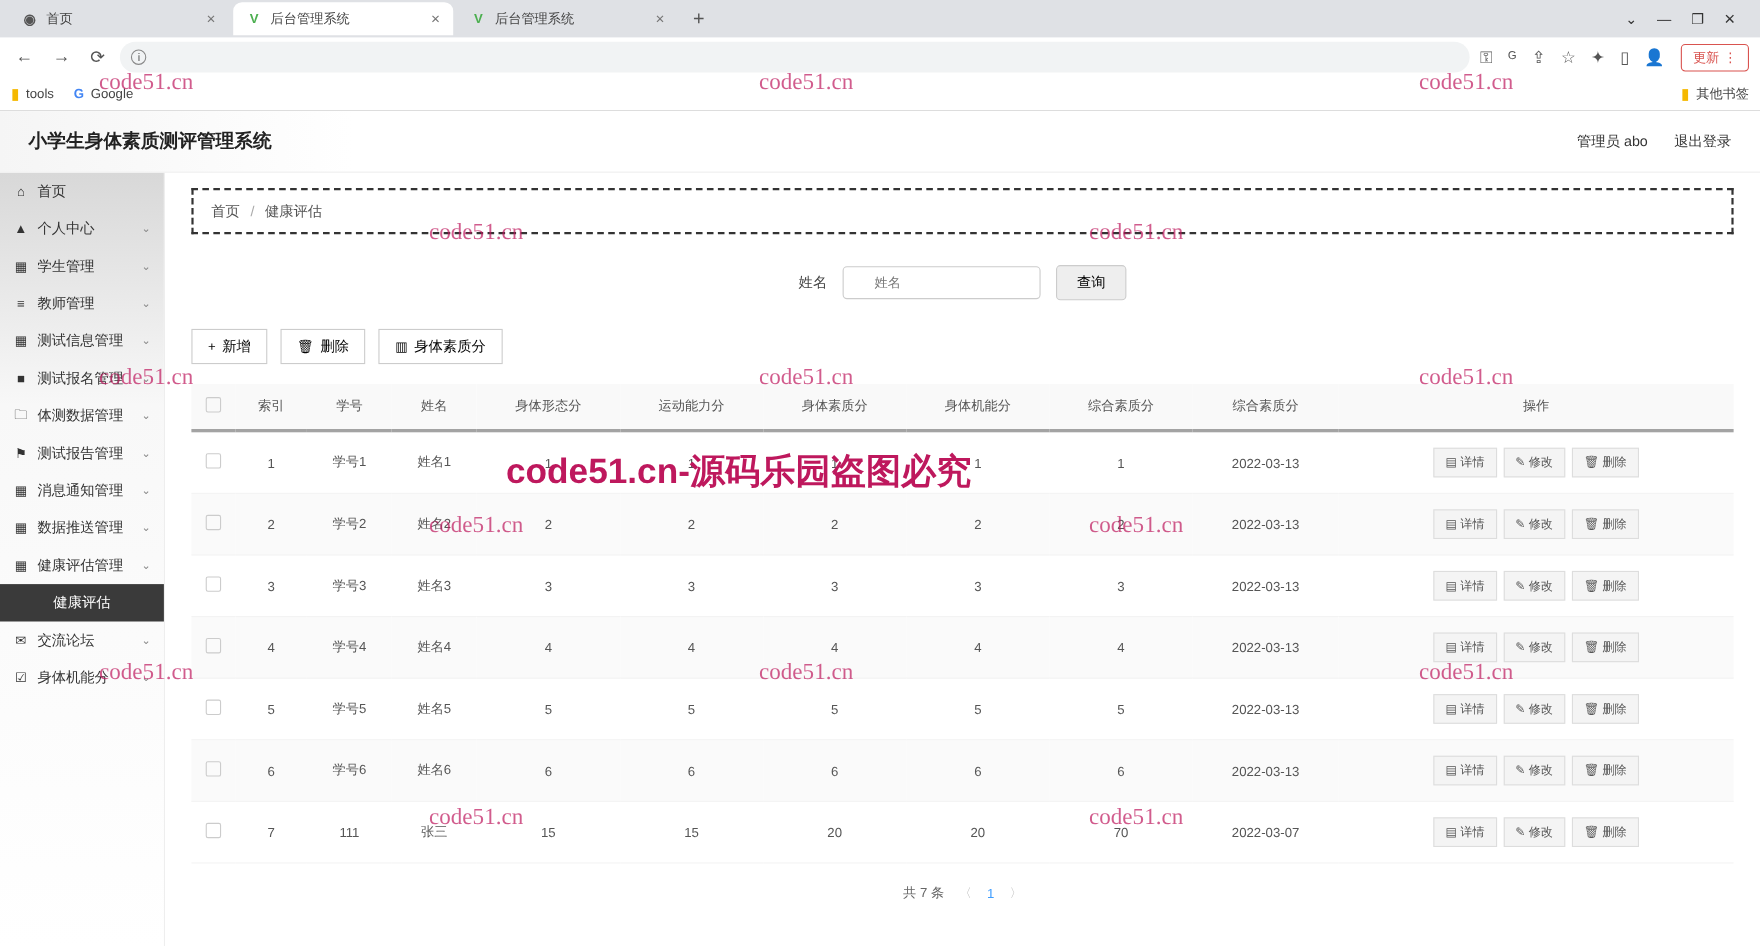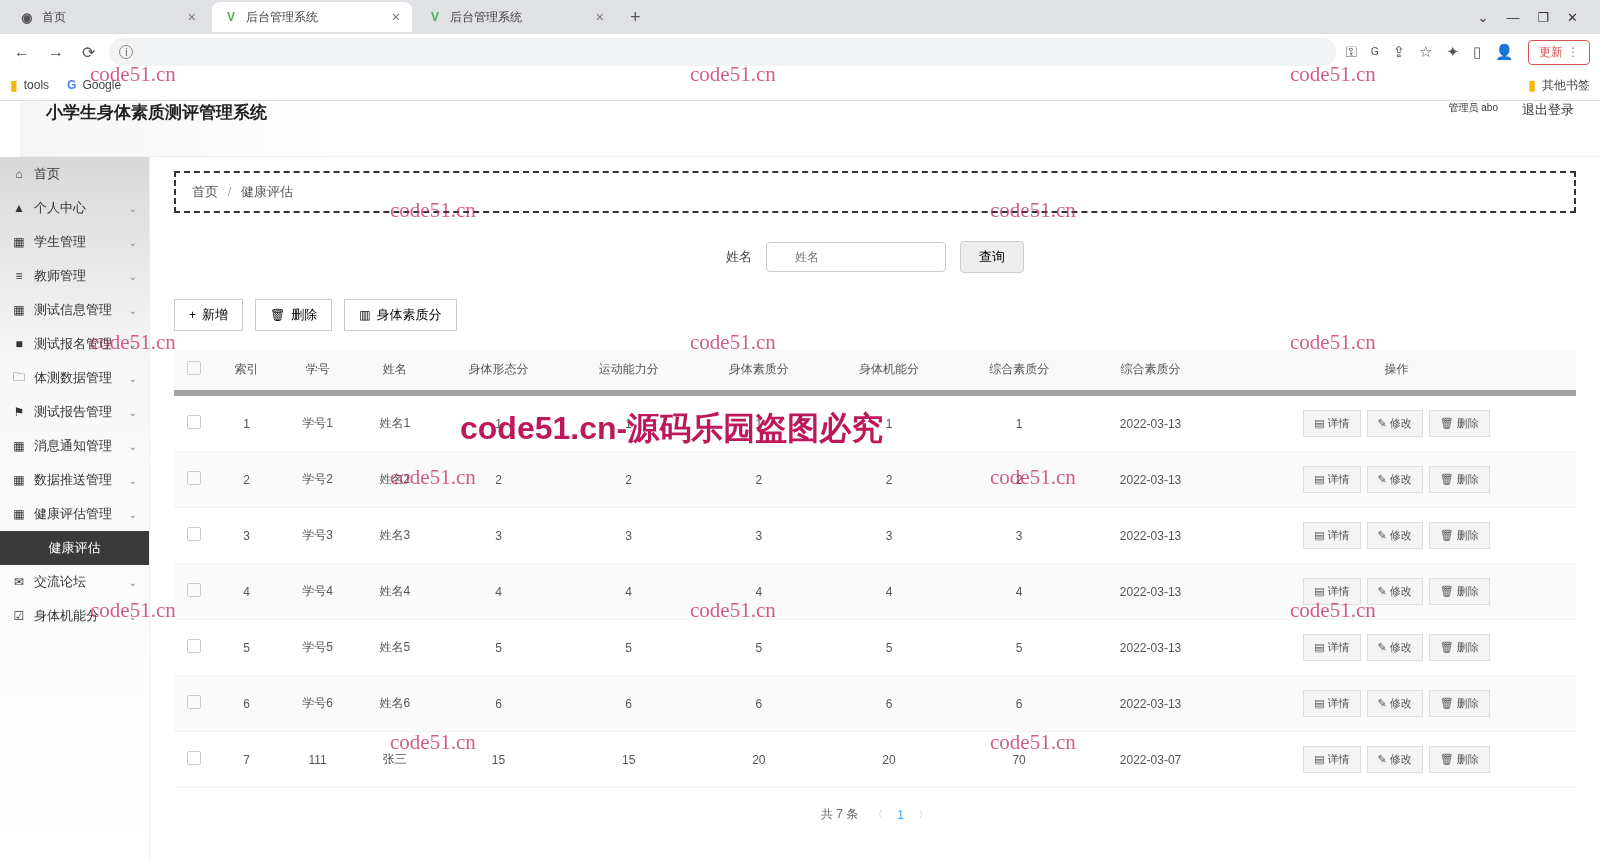--- a/index.html
+++ b/index.html
@@ -24,24 +24,24 @@
 .addr-actions { display: flex; gap: 14px; color: #555; align-items: center; font-size: 15px; }
 .update-btn { border: 1px solid #d9534f; color: #d9534f; padding: 3px 10px; border-radius: 4px; font-size: 12px; display: flex; align-items: center; gap: 4px; text-align: center; }
 
 .bookmarks-bar { display: flex; align-items: center; height: 30px; padding: 0 10px; gap: 18px; font-size: 12px; color: #444; }
 .bookmarks-bar .bm { display: flex; align-items: center; gap: 6px; }
 .bm-folder { color: #f5b800; font-size: 14px; }
 .bookmarks-bar .right { margin-left: auto; }
 
 
 .app { display: flex; flex-direction: column; height: calc(860px - 100px); background: #fff; }
-.app-header { height: 56px; display: flex; padding: 0 26px; background: linear-gradient(to right, #f5f5f5 0%, #fff 20%, #fff 100%); border-bottom: 1px solid #eee; margin-left: 20px; }
+.app-header { height: 56px; display: flex; align-items: center; padding: 0 26px; background: linear-gradient(to right, #f5f5f5 0%, #fff 20%, #fff 100%); border-bottom: 1px solid #eee; }
 .app-title { font-size: 17px; font-weight: bold; color: #222; }
 .app-header .spacer { flex: 1; }
-.app-header .user-info { font-size: 10px; color: #333; margin-right: 24px; }
+.app-header .user-info { font-size: 13px; color: #333; margin-right: 24px; }
 .app-header .logout { font-size: 13px; color: #333; }
 
 .app-body { display: flex; flex: 1; overflow: hidden; }
 
 
 .sidebar { width: 150px; background: linear-gradient(to bottom, #d8d8d8 0%, #f8f8f8 30%, #fff 100%); border-right: 1px solid #eee; font-size: 13px; }
 .side-item { display: flex; align-items: center; height: 34px; padding: 0 12px; color: #333; cursor: pointer; justify-content: space-between; }
 .side-item .left { display: flex; align-items: center; gap: 8px; }
 .side-item .icon { width: 14px; display: inline-block; font-size: 12px; text-align: center; }
 .side-item.active { background: #3a3a3a; color: #fff; justify-content: center; }
@@ -58,21 +58,21 @@
 .search-wrap { position: relative; }
 .search-wrap .sicon { position: absolute; left: 8px; top: 50%; transform: translateY(-50%); color: #bbb; font-size: 13px; }
 .search-btn { height: 32px; padding: 0 18px; background: #eee; border: 1px solid #ccc; border-radius: 4px; font-size: 13px; cursor: pointer; }
 
 .toolbar { display: flex; gap: 12px; margin-bottom: 18px; }
 .tbtn { height: 32px; padding: 0 14px; background: #fff; border: 1px solid #ccc; display: flex; align-items: center; gap: 6px; font-size: 13px; cursor: pointer; }
 .tbtn .ticon { font-size: 12px; }
 
 
 .data-table { width: 100%; border-collapse: collapse; font-size: 12px; }
-.data-table th { background: #f9f9f9; padding: 12px 6px; text-align: center; font-weight: normal; color: #555; border-bottom: 6px solid #a3a3a3; }
+.data-table th { background: #f9f9f9; padding: 12px 6px; text-align: center; font-weight: normal; color: #555; border-bottom: 3px solid #a3a3a3; }
 .data-table td { padding: 14px 6px; text-align: center; color: #555; border-bottom: 1px solid #f3f3f3; }
 .data-table tr:nth-child(even) td { background: #fafafa; }
 .chk { width: 14px; height: 14px; border: 1px solid #ccc; display: inline-block; border-radius: 2px; }
 .act-btns { display: flex; gap: 6px; justify-content: center; }
 .abtn { padding: 5px 10px; background: #f4f4f4; border: 1px solid #ddd; font-size: 11px; color: #555; cursor: pointer; display: flex; align-items: center; gap: 3px; }
 
 .pagination { display: flex; justify-content: center; align-items: center; gap: 14px; padding: 18px 0; font-size: 12px; color: #666; }
 .pagination .pnum { color: #409eff; }
 .pagination .parr { color: #bbb; font-size: 11px; }
 

